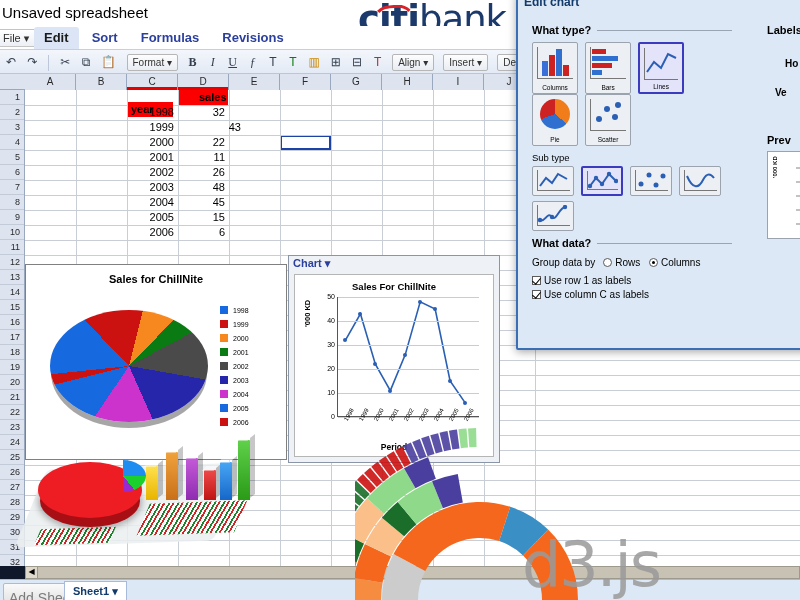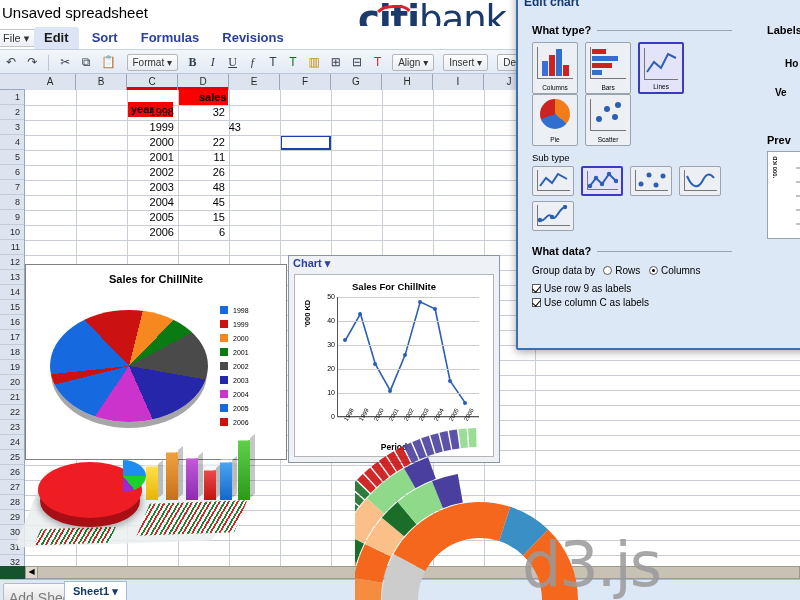--- a/index.html
+++ b/index.html
@@ -4,21 +4,21 @@
 <style>
   * { box-sizing: border-box; }
   html, body { margin:0; padding:0; }
   body {
     width:800px; height:600px; overflow:hidden; position:relative;
     font-family:"Liberation Sans", sans-serif; font-size:11px;
     background:#fff; color:#000;
   }
 
   
-  #app { position:absolute; inset:0; background:#14532d; }
+  #app { position:absolute; inset:0; background:#0f172a; }
 
   #titlebar {
     position:absolute; left:0; top:0; width:800px; height:26px;
     background:#fff; padding-left:2px;
   }
   #doc-title {
     font-size:15px; color:#000; line-height:26px;
     font-family:"Liberation Sans", sans-serif;
   }
 
@@ -618,35 +618,35 @@
               <svg width="30" height="20">
                   <path d="M2,15 C7,18 9,6 14,12 C18,17 21,3 27,2" fill="none" stroke="#2a5fb4" stroke-width="2"></path>
                   <circle cx="2" cy="15" r="2.2" fill="#2a5fb4"></circle>
                   <circle cx="14" cy="12" r="2.2" fill="#2a5fb4"></circle>
                   <circle cx="27" cy="2" r="2.2" fill="#2a5fb4"></circle>
                 </svg>
             </span>
           </span>
         </div>
 
-        <div class="sect-h" style="margin-top:12px">
+        <div class="sect-h" style="margin-top:4px">
           <span>What data?</span>
             <span class="rule"></span>
         </div>
         <div style="margin-top:8px;font-size:10px;color:#000">
           <span>Group data by</span>
           <span style="margin-left:5px">
             <span class="radio"></span><span>Rows</span>
           </span>
           <span style="margin-left:6px">
             <span class="radio on"></span><span>Columns</span>
           </span>
         </div>
         <div style="margin-top:7px;font-size:10px;color:#000">
-          <span class="cbox on"></span><span>Use row 9 as labels</span>
+          <span class="cbox on"></span><span>Use row 1 as labels</span>
         </div>
         <div style="margin-top:3px;font-size:10px;color:#000">
           <span class="cbox on"></span><span>Use column C as labels</span>
         </div>
       </div>
 
       <div style="position:absolute;left:245px;top:14px;width:120px;">
         <div class="sect-h">
           <span>Labels</span>
         </div>

